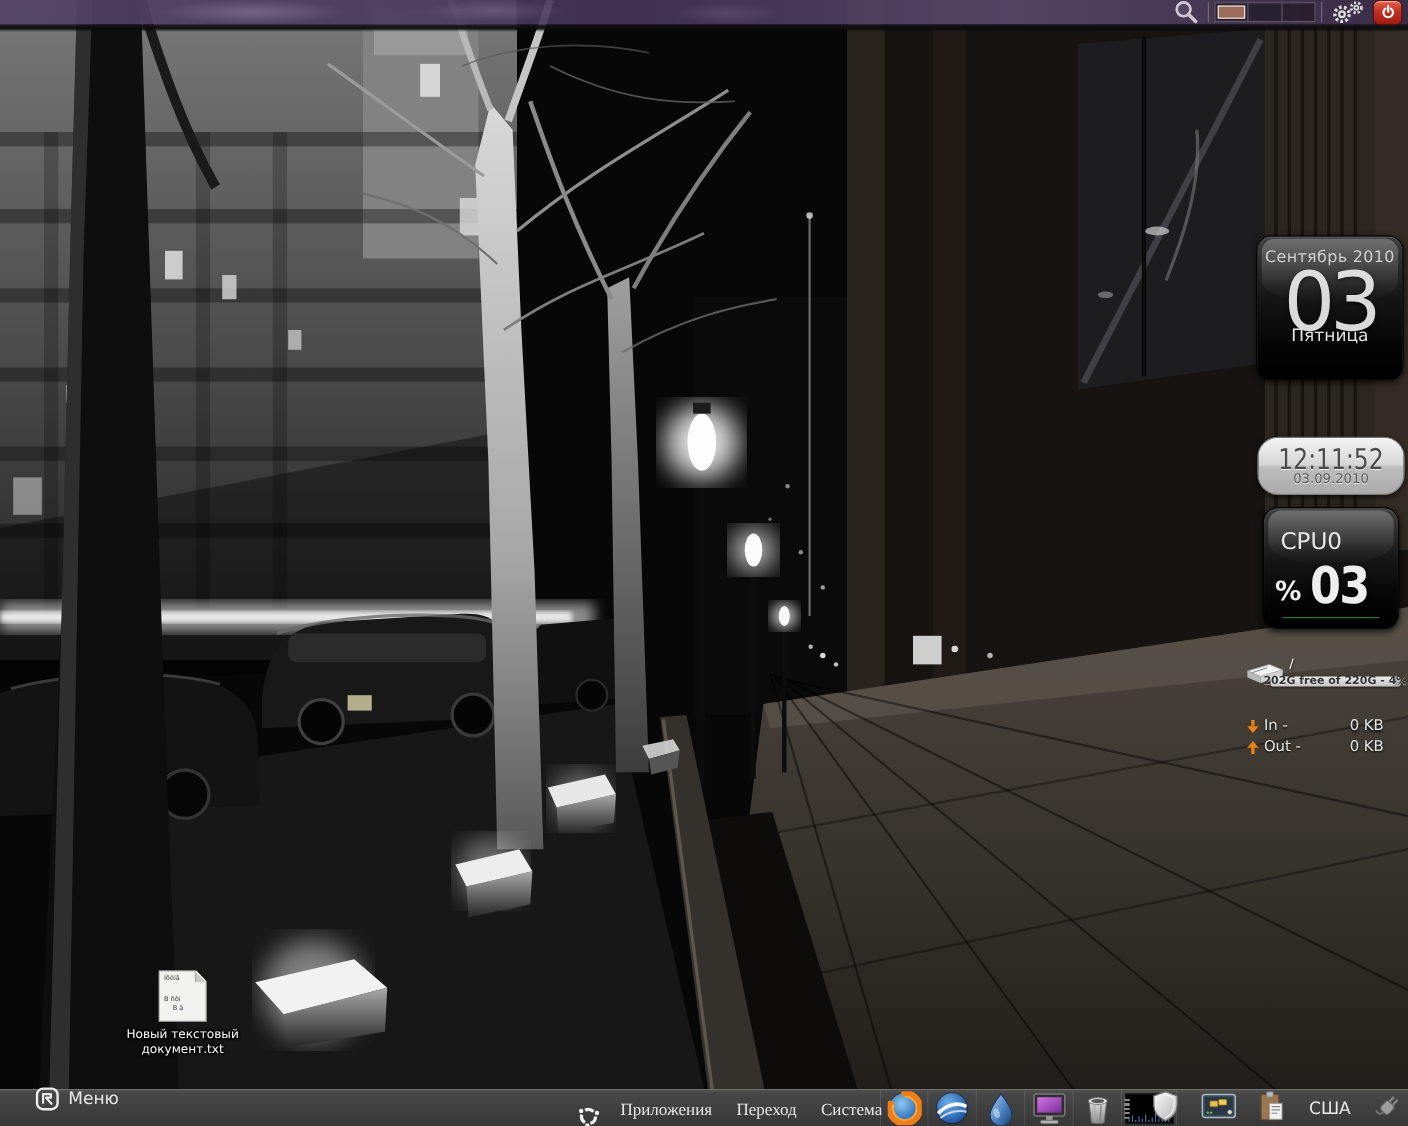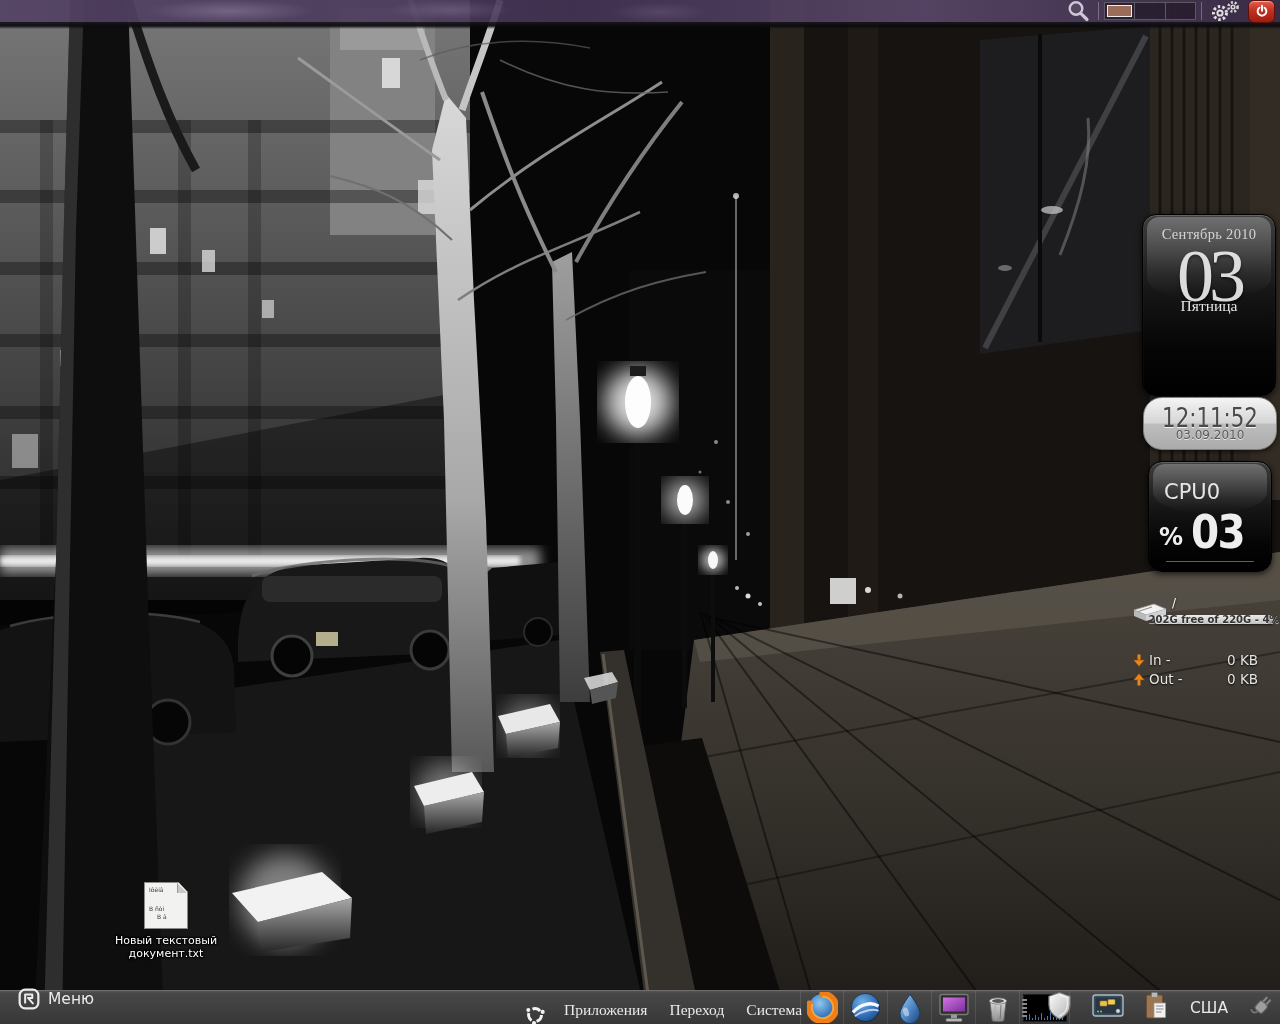--- a/index.html
+++ b/index.html
@@ -33,21 +33,21 @@
     border:1px solid #5f0f07; box-shadow:inset 0 1px 0 rgba(255,255,255,.5);
     display:flex; align-items:center; justify-content:center; }
 
   
   .desklet { position:absolute; z-index:5; }
   .black-gel { background:linear-gradient(180deg,#3e3e3e 0%, #161616 42%, #050505 75%, #000 100%);
     border-radius:14px; border:1px solid #000; box-shadow:0 2px 6px rgba(0,0,0,.7), inset 0 1px 1px rgba(255,255,255,.22); }
   .gloss { position:absolute; left:4px; right:4px; top:2px; height:46%;
     border-radius:12px 12px 50% 50% / 12px 12px 22px 22px;
     background:linear-gradient(180deg, rgba(255,255,255,.26), rgba(255,255,255,.05) 70%, rgba(255,255,255,0)); pointer-events:none; }
-  #calendar { left:1142px; top:214px; width:134px; height:182px; text-align:center; color:#dcdcdc;font-family:Liberation Serif, serif; }
+  #calendar { left:1142px; top:214px; width:134px; height:132px; text-align:center; color:#dcdcdc; }
   #calendar .month { margin-top:11px; font-size:14.5px; color:#c9c9c9; letter-spacing:.3px; }
   #calendar .day { margin-top:-4px; font-size:74px; line-height:1.0; letter-spacing:-5px;
     color:#dadada; text-shadow:0 2px 3px rgba(0,0,0,.8); }
   #calendar .weekday { margin-top:-16px; font-size:15.5px; color:#e4e4e4; }
   #clock { left:1143px; top:373px; width:134px; height:53px;
     background:linear-gradient(180deg,#f4f4f4 0%, #d6d6d6 48%, #bdbdbd 52%, #ababab 100%);
     border-radius:19px; border:1px solid #7e7e7e; box-shadow:0 2px 5px rgba(0,0,0,.6);
     text-align:center; color:#4a4a4a;margin-top:24px; }
   #clock .time { margin-top:5px; font-size:26px; letter-spacing:0; transform:scaleX(.82); transform-origin:center;
     text-shadow:0 1px 0 rgba(255,255,255,.8); white-space:nowrap; }
@@ -85,21 +85,21 @@
     clip-path:polygon(0 0, 100% 100%, 0 100%); border-left:1px solid #999; }
   .file-line { position:absolute; font-size:6px; color:#3a3a3a; line-height:7px; white-space:nowrap; }
   .fl1 { left:4px; top:3px; } .fl2 { left:4px; top:22px; } .fl3 { left:12px; top:30px; }
   .icon-label { margin-top:5px; font-size:11px; line-height:1.2; color:#fff;
     text-shadow:0 1px 2px #000, 1px 0 2px #000, -1px 0 2px #000, 0 -1px 2px #000; }
 
   
   .bottom-panel { position:absolute; left:0; bottom:0; width:1280px; height:34px; z-index:10;
     background:linear-gradient(180deg,#555 0%, #474747 8%, #3f3f3f 55%, #373737 100%);
     border-top:1px solid #6e6e6e; color:#e9e9e9; font-size:15.5px; }
-  .bp-left { position:absolute; left:0; top:0; height:15px; display:flex; align-items:center; padding-left:8px; }
+  .bp-left { position:absolute; left:0; top:0; height:15px; display:flex; align-items:center; padding-left:22px; }
   .menu-btn { display:flex; align-items:center; gap:8px; height:33px; padding:0 10px; cursor:default; }
   .bp-center { position:absolute; left:518px; top:0; height:35px; display:flex; align-items:flex-end;font-family:Liberation Serif, serif; }
   .bp-center .distro-icon { margin:0 7px 0 6px; }
   .menu-item { padding:0 11px; height:33px; display:flex; align-items:center; }
   .launchers { position:absolute; left:800px; top:0; height:33px; display:flex; align-items:center; }
   .launcher { width:44px; height:33px; display:flex; align-items:center; justify-content:center;
     border-right:1px solid rgba(255,255,255,.10); }
   .launcher:first-child { border-left:1px solid rgba(255,255,255,.10); }
   .bp-right { position:absolute; right:4px; top:0; height:33px; display:flex; align-items:center; gap:19px; }
   .tray-handle { width:5px; height:18px;

